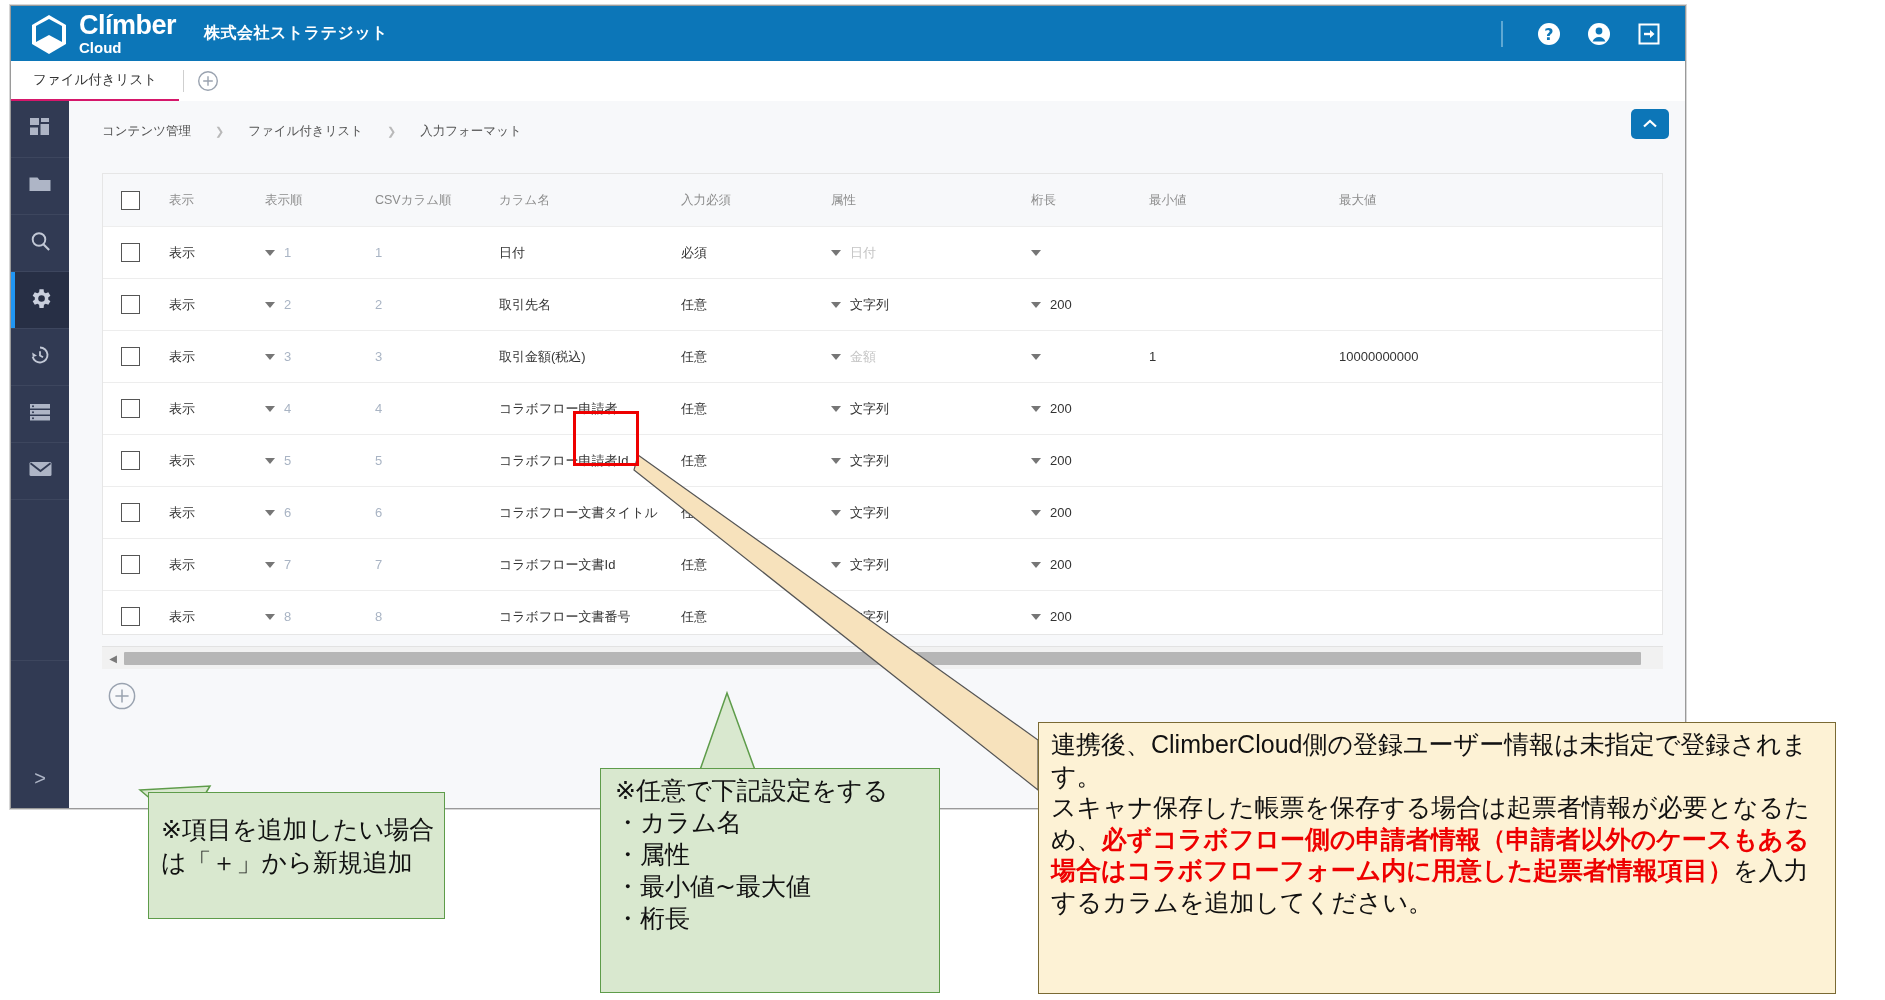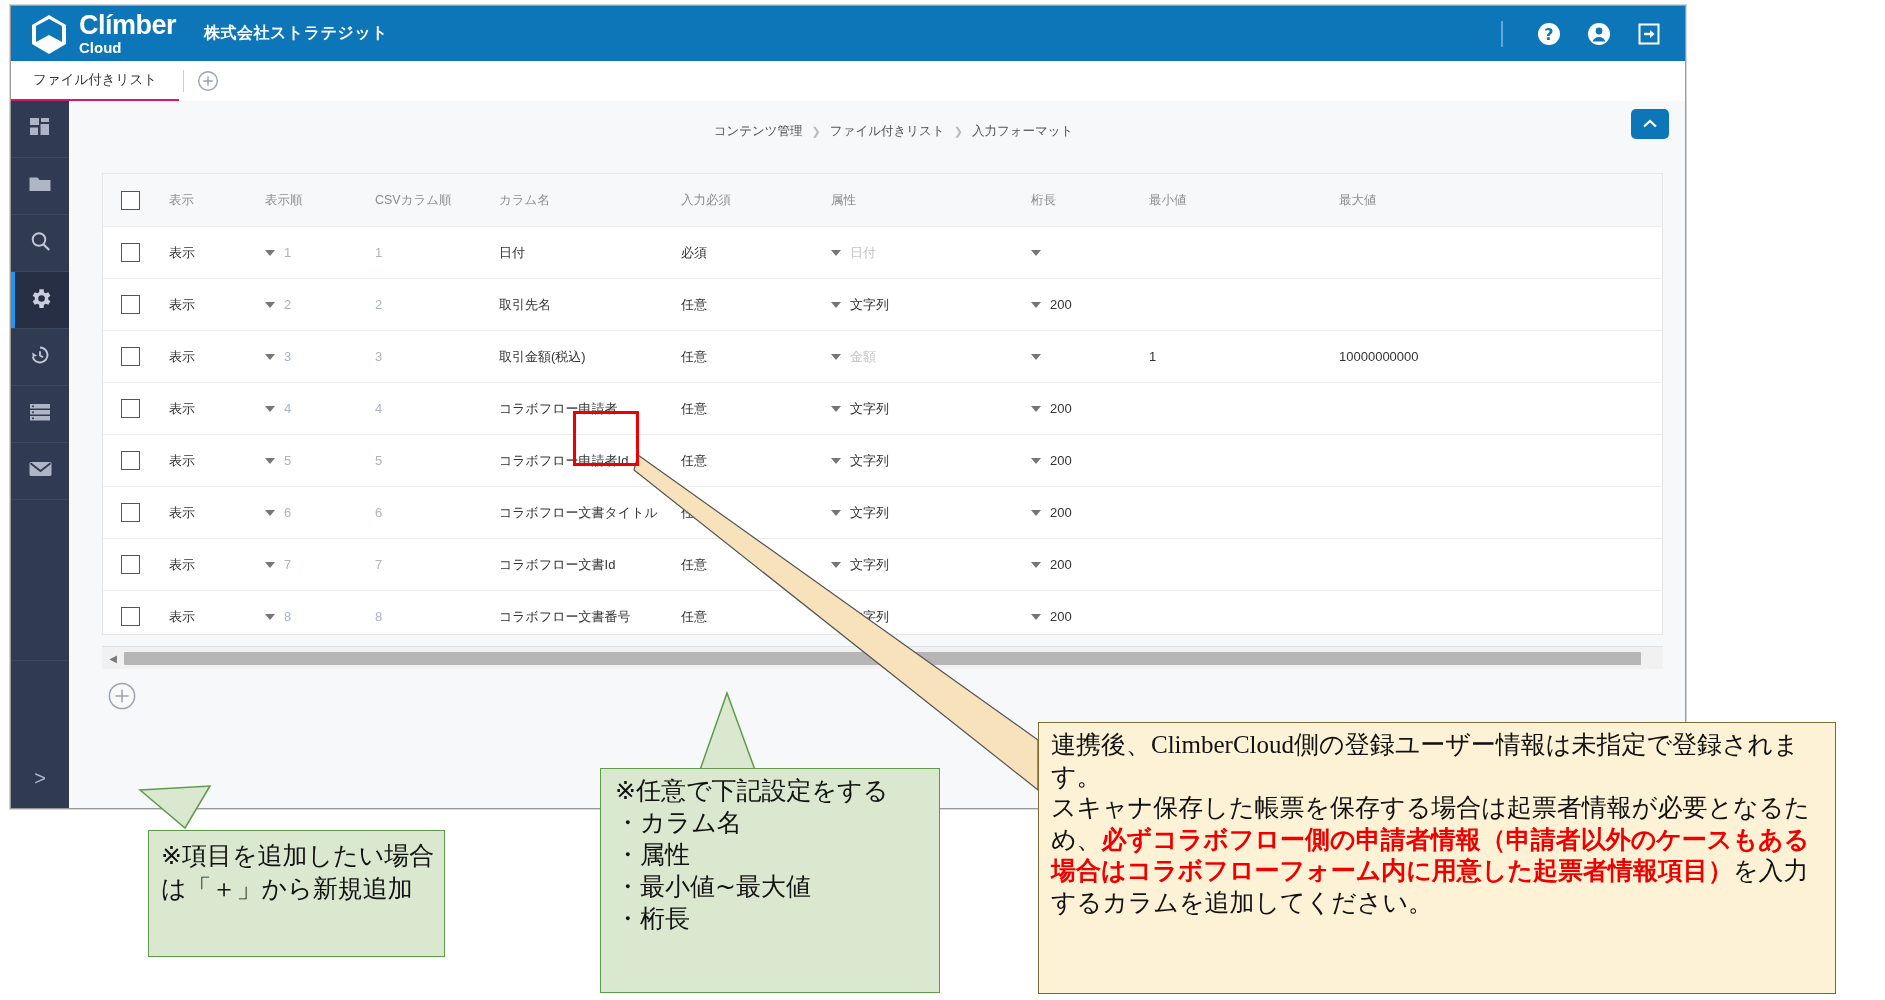--- a/index.html
+++ b/index.html
@@ -60,21 +60,21 @@
     position:absolute;left:0;bottom:0;width:100%;height:60px;
     display:flex;align-items:center;justify-content:center;color:#aeb5c6;
     font-size:20px;cursor:pointer;
   }
   
   #content{
     position:absolute;left:58px;top:95px;right:0;bottom:0;
     background:#f7f8fa;overflow:hidden;
   }
   #breadcrumb{
-    padding:22px 0 0 33px;font-size:12.5px;color:#555;display:flex;align-items:center;gap:9px;justify-content:center;
+    padding:22px 0 0 33px;font-size:12.5px;color:#555;display:flex;align-items:center;gap:24px;
   }
   #breadcrumb .crumb{cursor:pointer;}
   #breadcrumb .sep{color:#b9b9b9;font-size:11px;}
   #scroll-top-btn{
     position:absolute;right:16px;top:8px;width:38px;height:30px;border-radius:5px;
     background:#0c76b8;display:flex;align-items:center;justify-content:center;cursor:pointer;
   }
   
   #table-card{
     position:absolute;left:33px;top:72px;right:22px;height:460px;
@@ -123,36 +123,36 @@
     position:absolute;left:38px;top:580px;width:30px;height:30px;cursor:pointer;
   }
   
   #annotations{position:absolute;left:0;top:0;width:1885px;height:1000px;pointer-events:none;}
   .callout{position:absolute;box-sizing:border-box;}
   .red-rect{
     position:absolute;left:573px;top:411px;width:66px;height:55px;
     border:3px solid #ee0000;box-sizing:border-box;
   }
   #callout-green-1{
-    left:148px;top:830px;width:297px;height:127px;
+    left:148px;top:792px;width:297px;height:127px;
     background:#d9e8cf;border:1.5px solid #5e9c4a;
-    font-size:25px;line-height:1.32;color:#111;padding:8px 6px 0 12px;
+    font-size:25px;line-height:1.32;color:#111;padding:20px 6px 0 12px;
     font-family:"DejaVu Sans",sans-serif;
   }
   #callout-green-2{
     left:600px;top:768px;width:340px;height:225px;
     background:#d9e8cf;border:1.5px solid #5e9c4a;
     font-size:25px;line-height:1.28;color:#111;padding:6px 6px 0 14px;
     font-family:"DejaVu Sans",sans-serif;
   }
   #callout-yellow{
     left:1038px;top:722px;width:798px;height:272px;
     background:#fdf2d5;border:1.5px solid #7a6a34;
     font-size:25px;line-height:1.26;color:#111;padding:6px 10px 0 12px;
-    font-family:Liberation Serif, serif;
+    font-family:Liberation Sans, sans-serif;
   }
   #callout-yellow b{color:#ee0000;font-weight:bold;}
   .pointer-svg{position:absolute;left:0;top:0;}
 </style>
 </head>
 <body>
 
 <div id="app-window">
 
   <div id="topbar">

